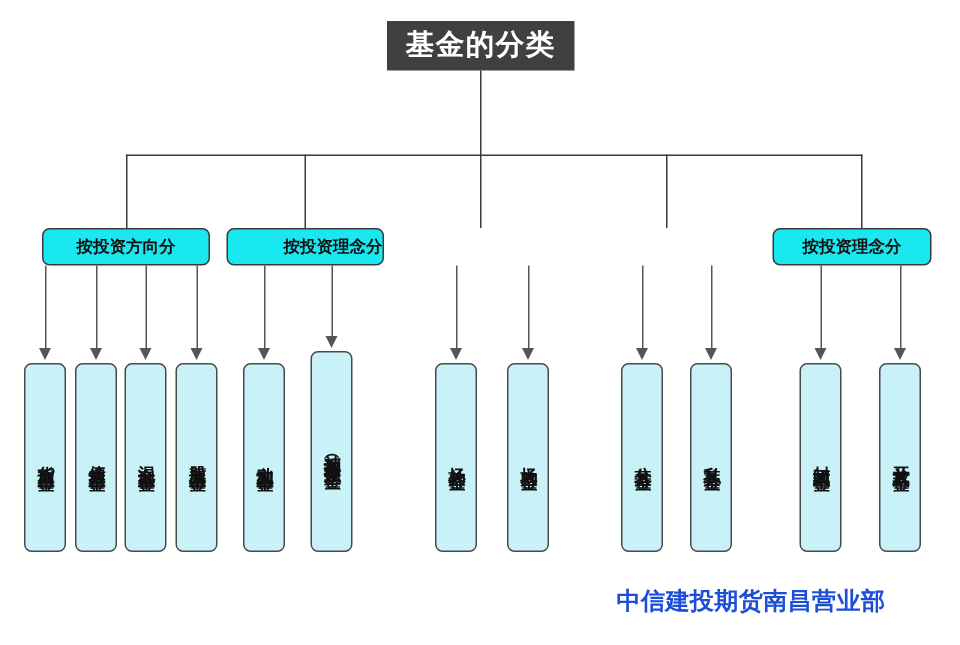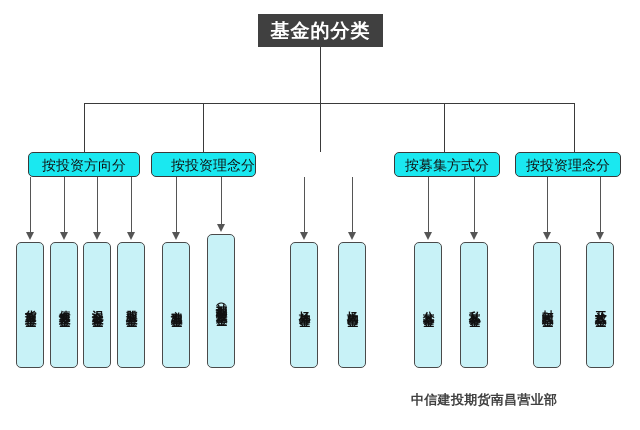--- a/index.html
+++ b/index.html
@@ -46,22 +46,22 @@
     background: #1ae8f0;
     border: 1.3px solid #3a3a3a;
     border-radius: 5px;
     display: flex;
     align-items: center;
     justify-content: center;
     box-sizing: border-box;
   }
   .cat-box .cat-label {
     color: #111111;
-    font-size: 14px;
-    font-weight: normal;
+    font-size: 11px;
+    font-weight: bold;
     line-height: 1;
     white-space: nowrap;
   }
 
   
   .leaf-box {
     position: absolute;
     background: #c8f2f7;
     border: 1.3px solid #4a4a4a;
     border-radius: 5px;
@@ -104,22 +104,22 @@
     border-left: 4.5px solid transparent;
     border-right: 4.5px solid transparent;
     border-top: 8px solid #555555;
   }
 
   
   .footer-credit {
     position: absolute;
     left: 411px;
     top: 391px;
-    color: #404040;
-    font-size: 13px;
+    color: #1d4ed8;
+    font-size: 16px;
     font-weight: bold;
     letter-spacing: 0.3px;
     white-space: nowrap;
   }
 </style>
 </head>
 <body>
 
 <div id="canvas">
 
@@ -135,23 +135,20 @@
   <div class="vline" style="left:203px; top:103px; height:49px;"></div>
   <div class="vline" style="left:320px; top:103px; height:49px;"></div>
   <div class="vline" style="left:444px; top:103px; height:49px;"></div>
   <div class="vline" style="left:574px; top:103px; height:49px;"></div>
 
   <div class="cat-box" style="left:28px; width:112px;">
     <span class="cat-label">按投资方向分</span>
   </div>
   <div class="cat-box" style="left:151px; width:105px;justify-content:flex-end;">
     <span class="cat-label">按投资理念分</span>
-  </div>
-  <div class="cat-box" style="left:394px; width:106px;">
-    <span class="cat-label">按募集方式分</span>
   </div>
   <div class="cat-box" style="left:515px; width:106px;">
     <span class="cat-label">按投资理念分</span>
   </div>
 
   <div class="arrow-line" style="left:30px;  top:177px; height:58px;"></div>
   <div class="arrow-head" style="left:26px;  top:232px;"></div>
   <div class="arrow-line" style="left:64px;  top:177px; height:58px;"></div>
   <div class="arrow-head" style="left:60px;  top:232px;"></div>
   <div class="arrow-line" style="left:97px;  top:177px; height:58px;"></div>

